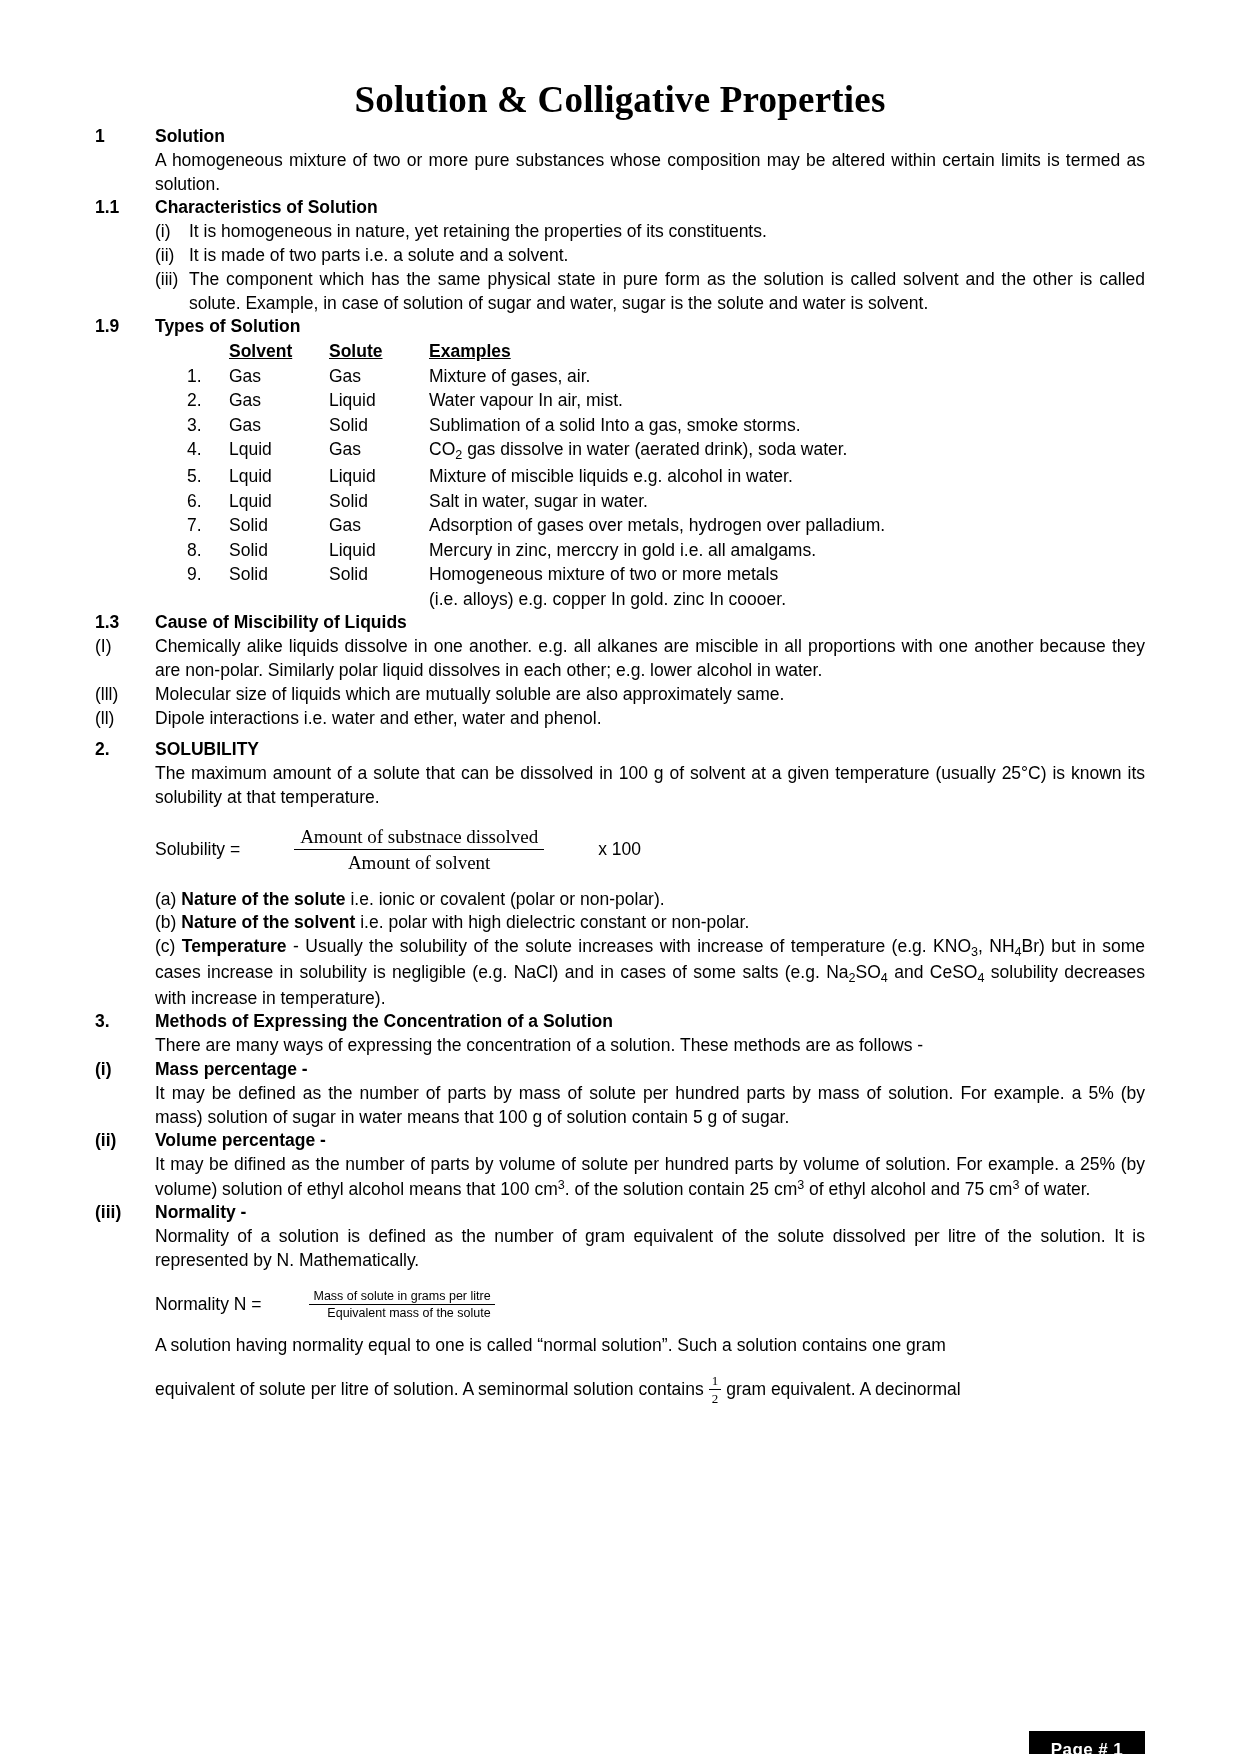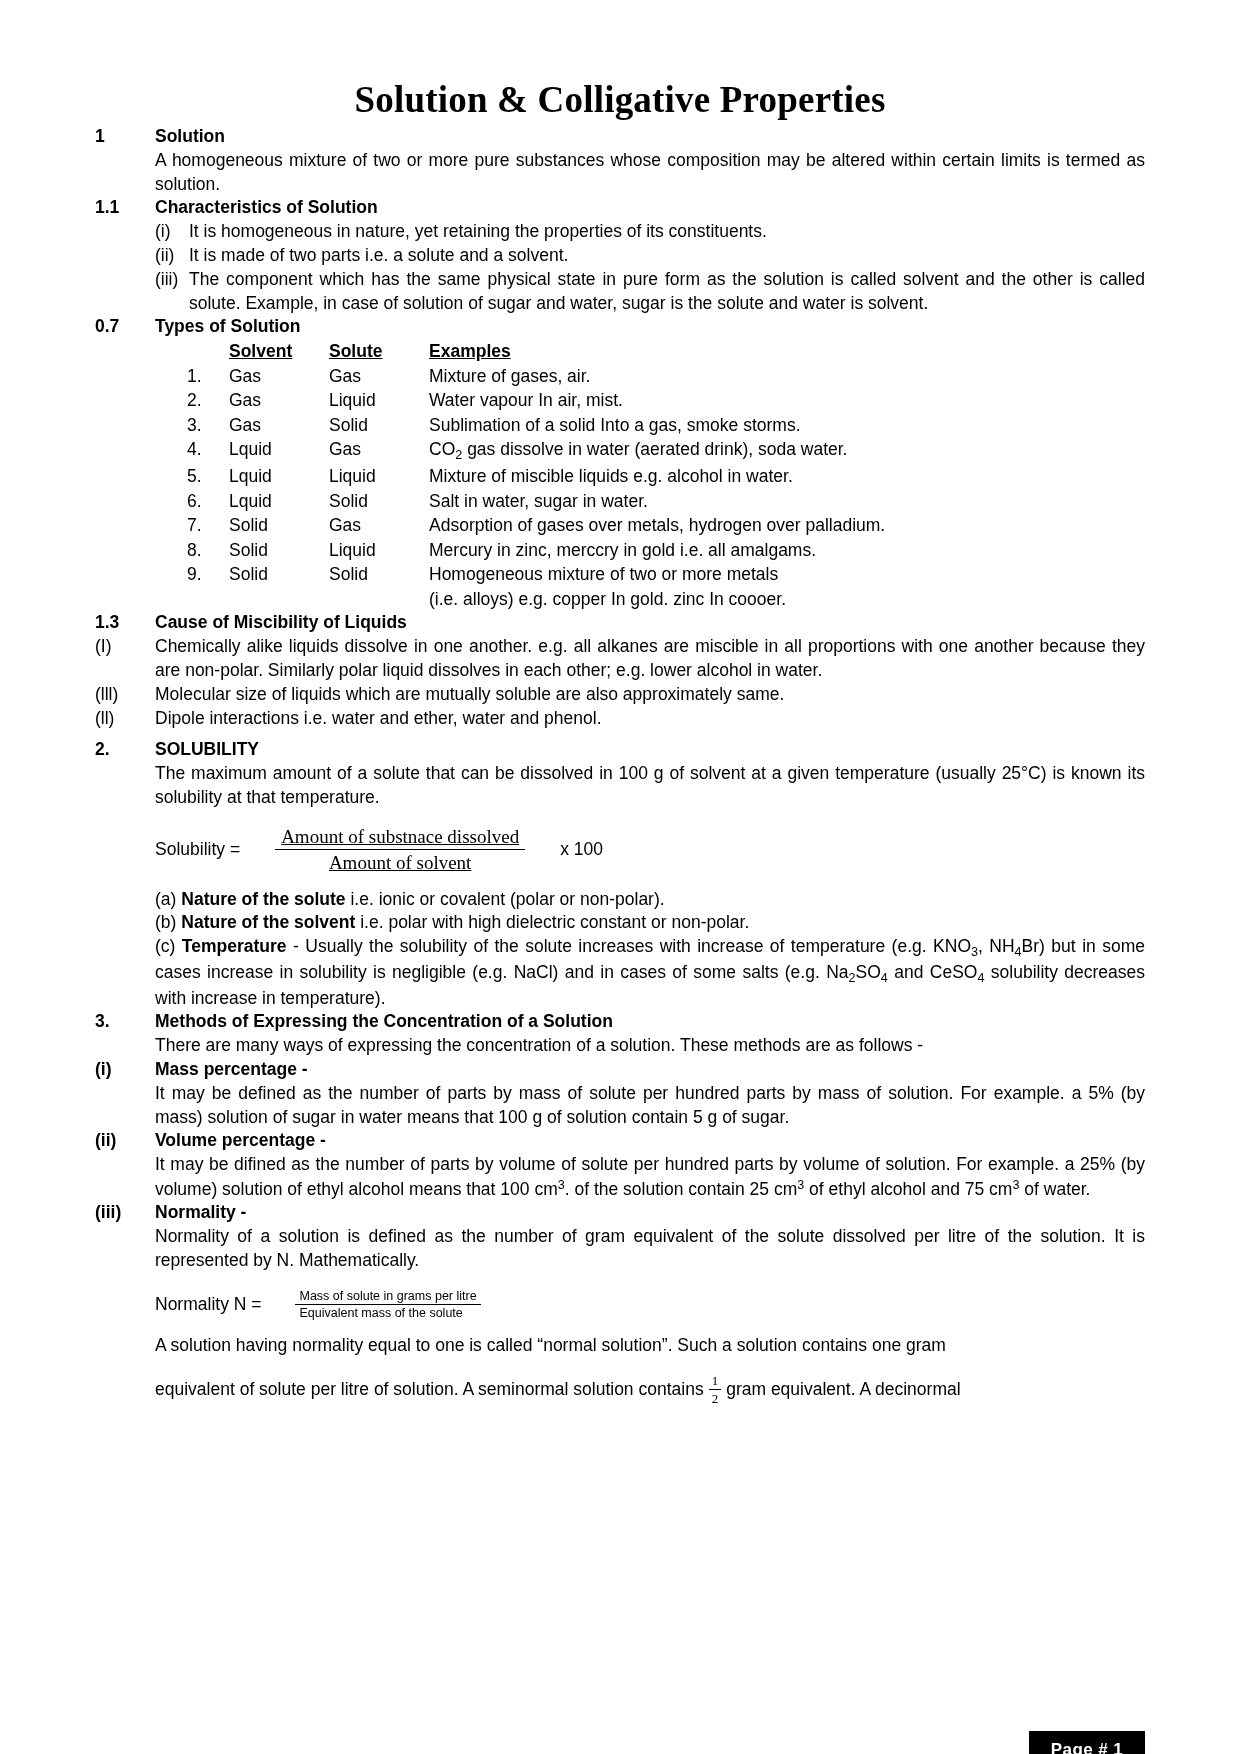--- a/index.html
+++ b/index.html
@@ -91,38 +91,37 @@
     display: flex;
     align-items: center;
     margin: 16px 0 14px 60px;
     font-size: 17.5px;
     gap: 28px;
   }
   .frac {
     display: inline-flex;
     flex-direction: column;
     text-align: center;
-    margin: 0 7px;
+    margin: 0 26px;
     font-family: "Liberation Serif", serif;
-    text-decoration: underline;
   }
   .frac .top {
     padding: 0 6px 1px 6px;
     border-bottom: 1.4px solid #000;
     font-size: 19px;
   }
   .frac .bot {
     padding: 2px 6px 0 6px;
     font-size: 19px;
   }
   .frac-small {
     display: inline-flex;
     flex-direction: column;
-    text-align: left;
-    margin: 0 6px;
+    text-align: right;
+    margin: 0 20px;
     font-size: 12.5px;
   }
   .frac-small .top {
     padding: 0 4px 1px 4px;
     border-bottom: 1.2px solid #000;
   }
   .frac-small .bot {
     padding: 1px 4px 0 4px;
   }
   .frac-tiny {
@@ -190,21 +189,21 @@
         <div class="sub-marker">(ii)</div>
         <div class="sub-text">It is made of two parts i.e. a solute and a solvent.</div>
       </div>
       <div class="sub-list-item">
         <div class="sub-marker">(iii)</div>
         <div class="sub-text">The component which has the same physical state in pure form as the solution is called solvent and the other is called solute. Example, in case of solution of sugar and water, sugar is the solute and water is solvent.</div>
       </div>
     </div>
 
     <div class="row">
-      <div class="num">0.7</div>
+      <div class="num">1.9</div>
       <div class="body head">Types of Solution</div>
     </div>
 
     <table class="types-table">
       <tbody>
           <tr>
         <td class="col-n"></td>
         <td class="col-solvent th th-solvent">Solvent</td>
         <td class="col-solute th">Solute</td>
         <td class="th">Examples</td>

